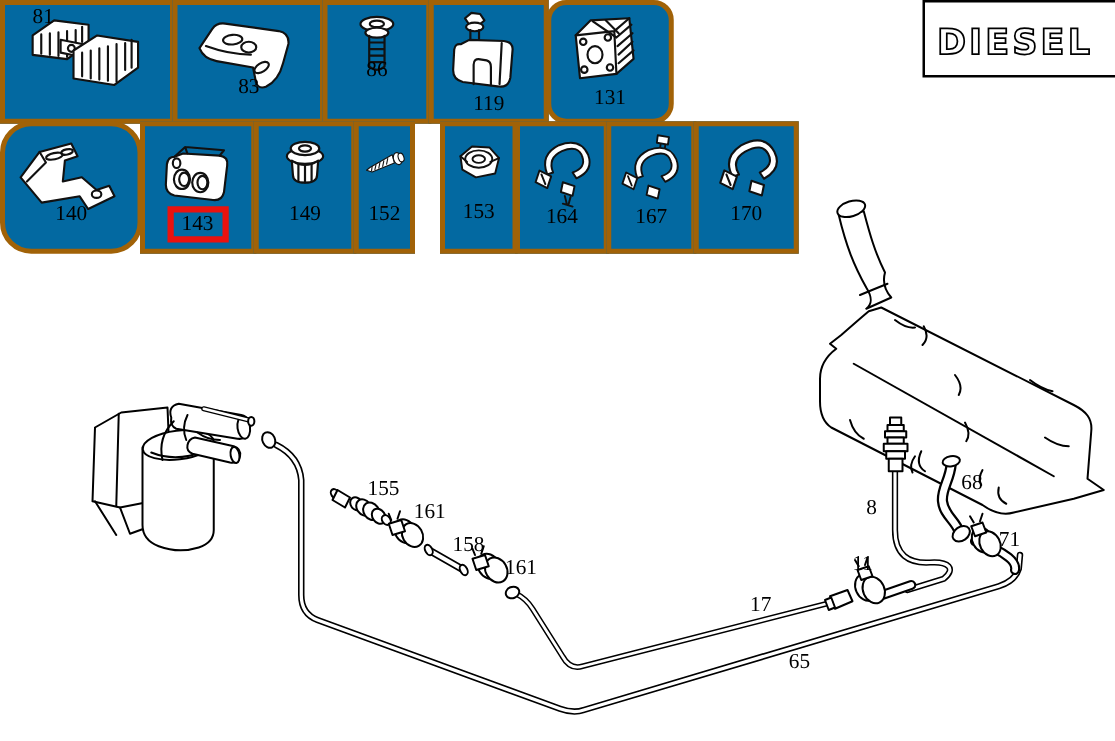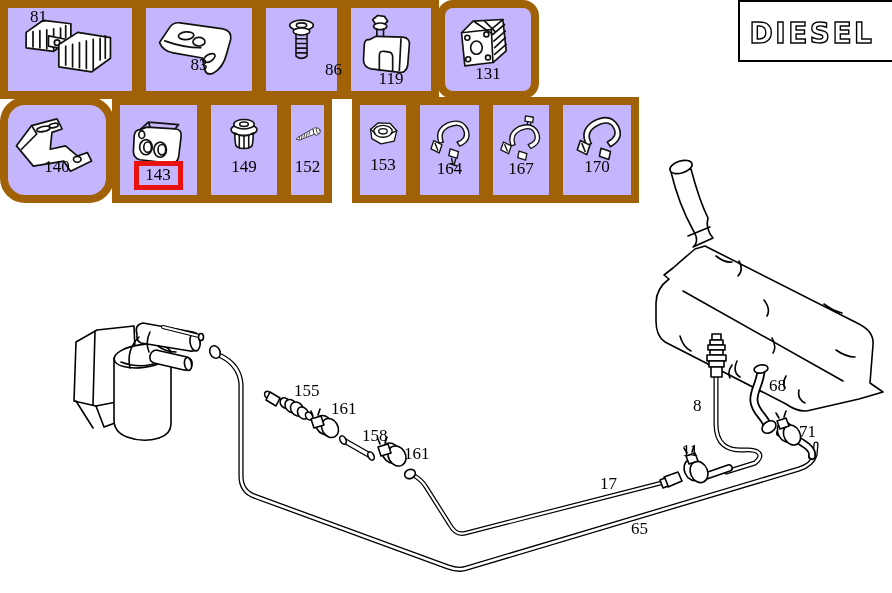--- a/index.html
+++ b/index.html
@@ -1,21 +1,21 @@
 <!DOCTYPE html>
 <html style="--hl: #ea120e;"><head>
 <meta charset="utf-8">
 <style>
   html,body{margin:0;padding:0;background:#fff;}
   .canvas{
     position:relative;width:892px;height:593px;background:#fff;
     font-family:"Liberation Serif",serif;overflow:hidden;
   }
   .cell{
-    position:absolute;border:8px solid #a16207;background:#c4b5fd;box-sizing:border-box;
+    position:absolute;border:4px solid #a16207;background:#0369a1;box-sizing:border-box;
   }
   .cell svg{position:absolute;left:0;top:2px;width:100%;}
   .pnum{
     position:absolute;width:100%;text-align:center;font-size:17px;color:#000;line-height:1;
   }
   .pnum.left{width:auto;left:22px;text-align:left;}
   .hlbox{
     display:inline-block;border:5px solid var(--hl,#e8120e);padding:0 7px 1px 6px;line-height:1.05;
   }
   .badge{
@@ -59,21 +59,21 @@
     <div class="pnum" style="bottom:18px;">83</div>
   </div>
 
   <div class="cell" style="left:258px;top:0;width:87px;height:99px;">
     <svg viewBox="0 0 90 80" height="70" preserveAspectRatio="xMidYMid meet">
       <ellipse class="icw" cx="45" cy="15" rx="15" ry="6.5"></ellipse>
       <ellipse class="ic" cx="45" cy="15" rx="6.5" ry="3"></ellipse>
       <ellipse class="icw" cx="45" cy="23" rx="10.5" ry="4.5"></ellipse>
       <path class="ic" d="M38,26 L38,54 M52,26 L52,54 M38,32 L52,32 M38,38 L52,38 M38,44 L52,44 M38,50 L52,50 M38,54 Q45,60 52,54"></path>
     </svg>
-    <div class="pnum" style="bottom:13px;padding-left:32px;">86</div>
+    <div class="pnum" style="bottom:31px;">86</div>
   </div>
 
   <div class="cell" style="left:343px;top:0;width:96px;height:99px;">
     <svg viewBox="0 0 96 88" height="76" preserveAspectRatio="xMidYMid meet">
       <path class="icw" d="M26,10 L32,5 L40,6 L44,12 L38,17 L30,16 Z"></path>
       <ellipse class="icw" cx="35" cy="18" rx="8" ry="4"></ellipse>
       <path class="ic" d="M31,21 L31,30 M39,21 L39,30"></path>
       <path class="icw" d="M22,34 Q17,33 16,39 L15,58 Q15,67 24,69 L56,73 Q66,75 68,65 L70,40 Q71,32 62,31 L30,30 Z"></path>
       <path class="ic" d="M34,71 L34,53 Q34,47 40,48 L46,49 Q50,50 50,55 L50,72 M60,33 L58,71"></path>
     </svg>

